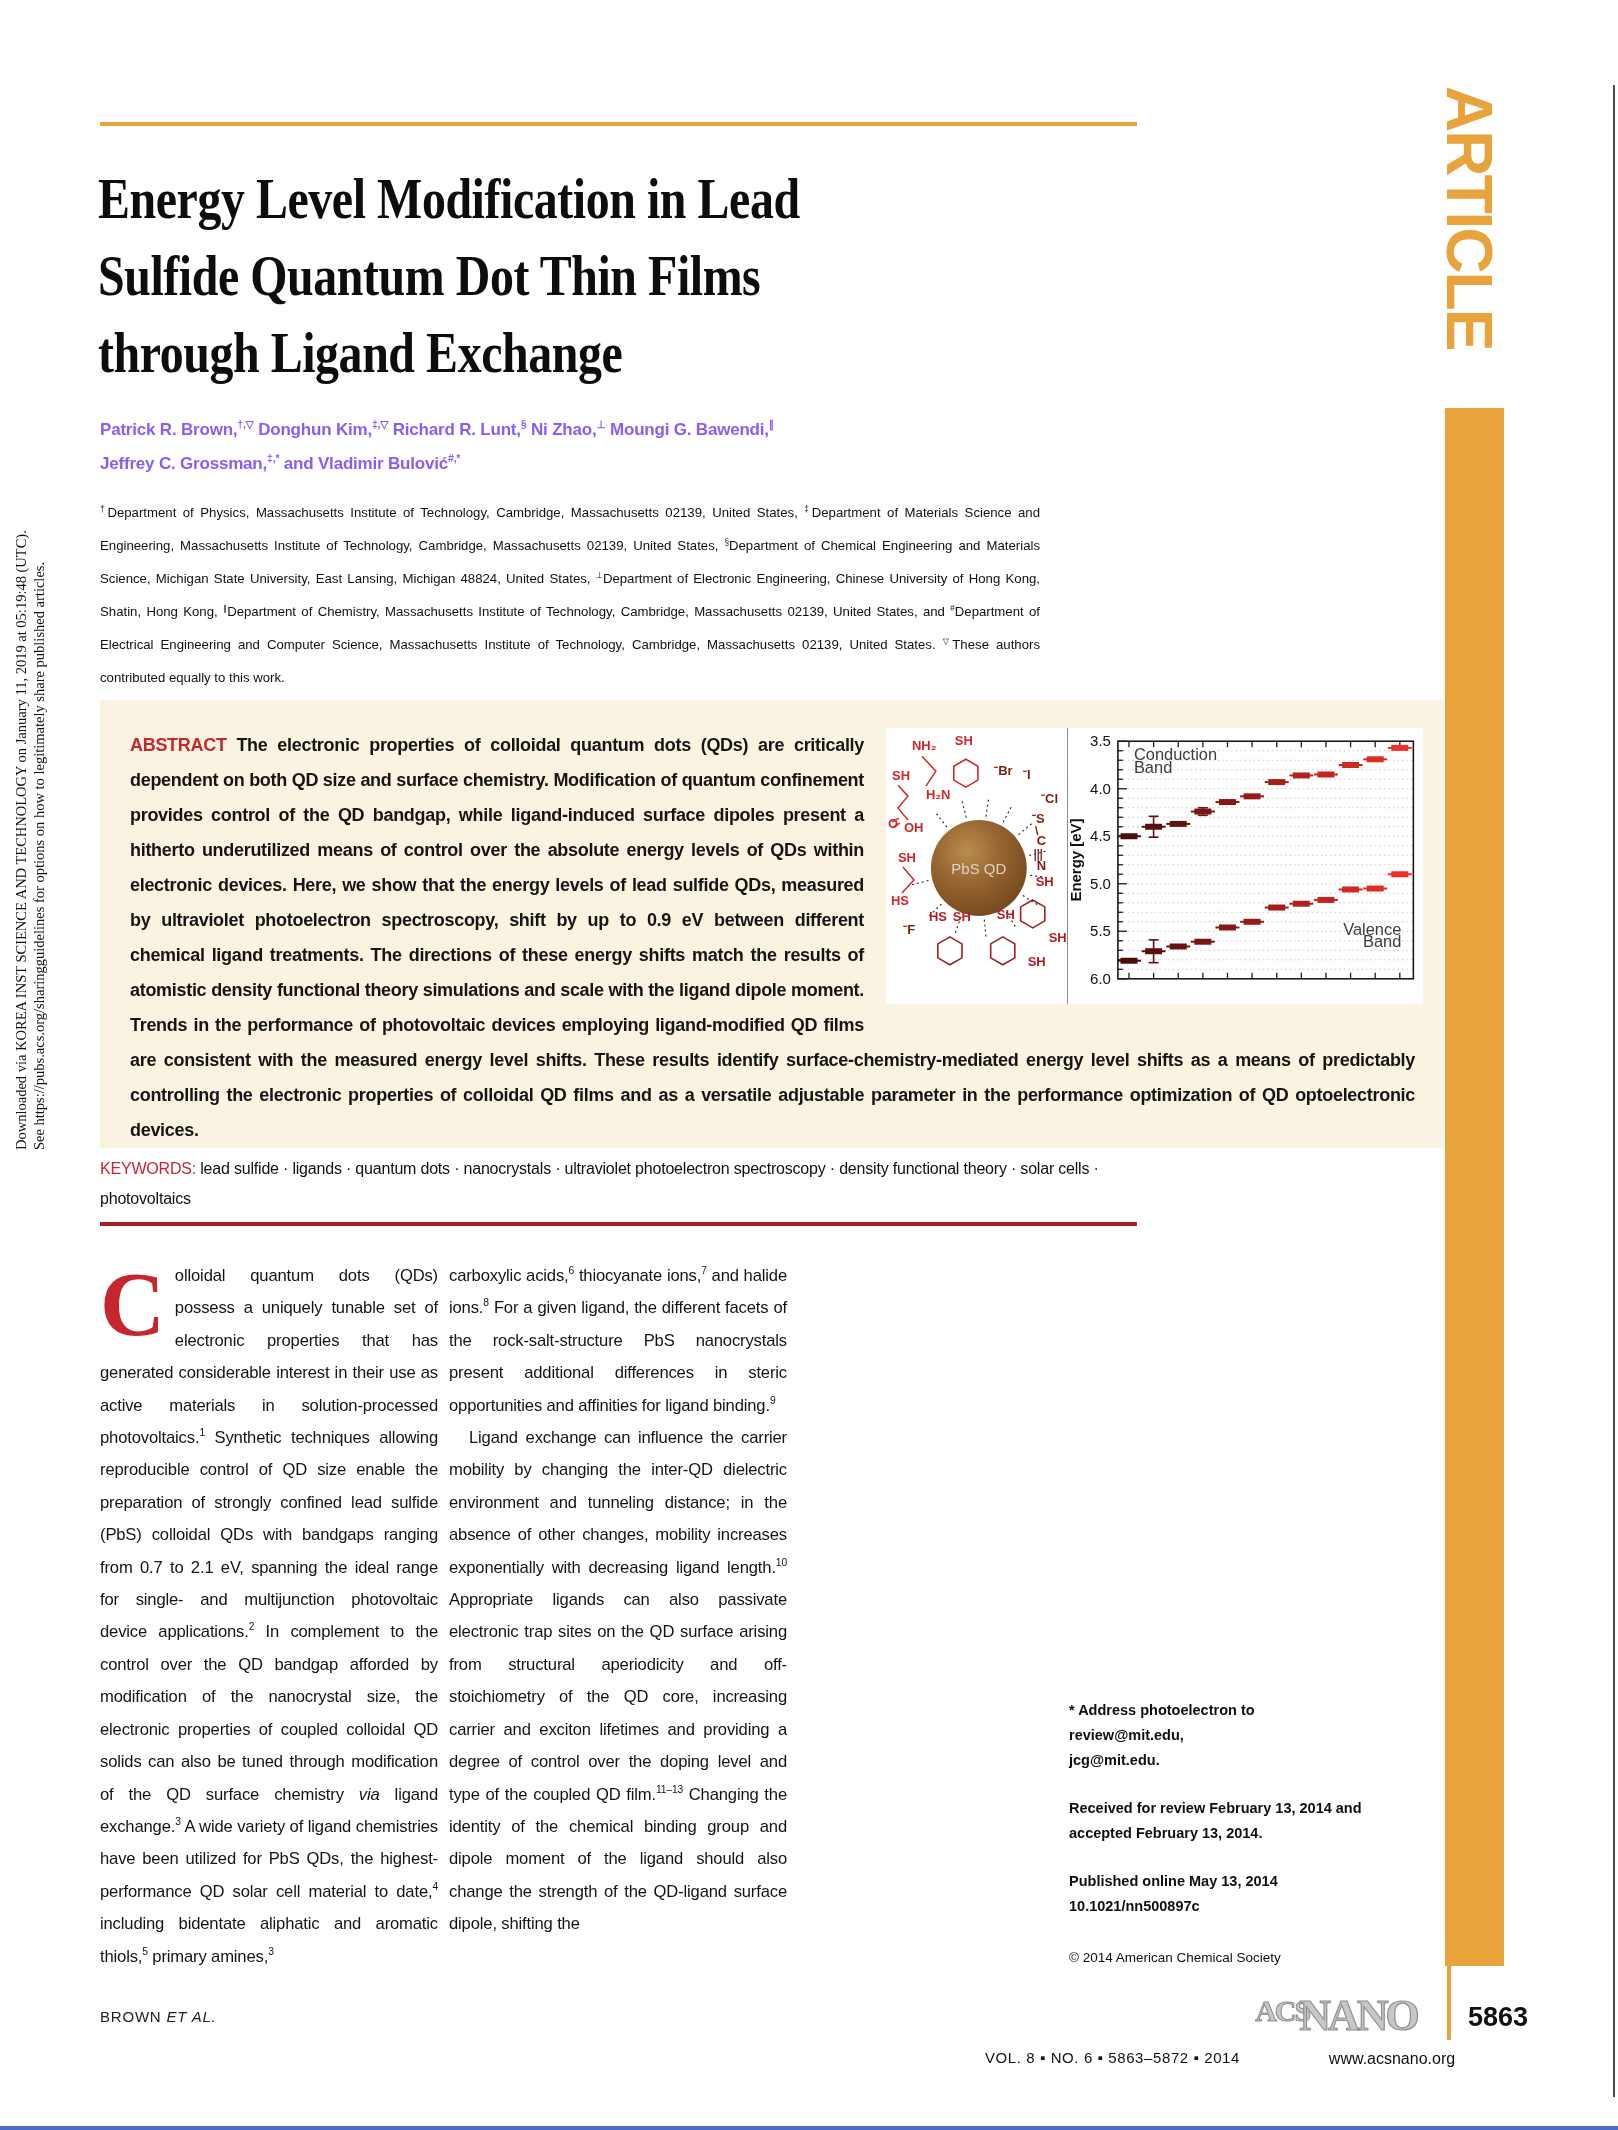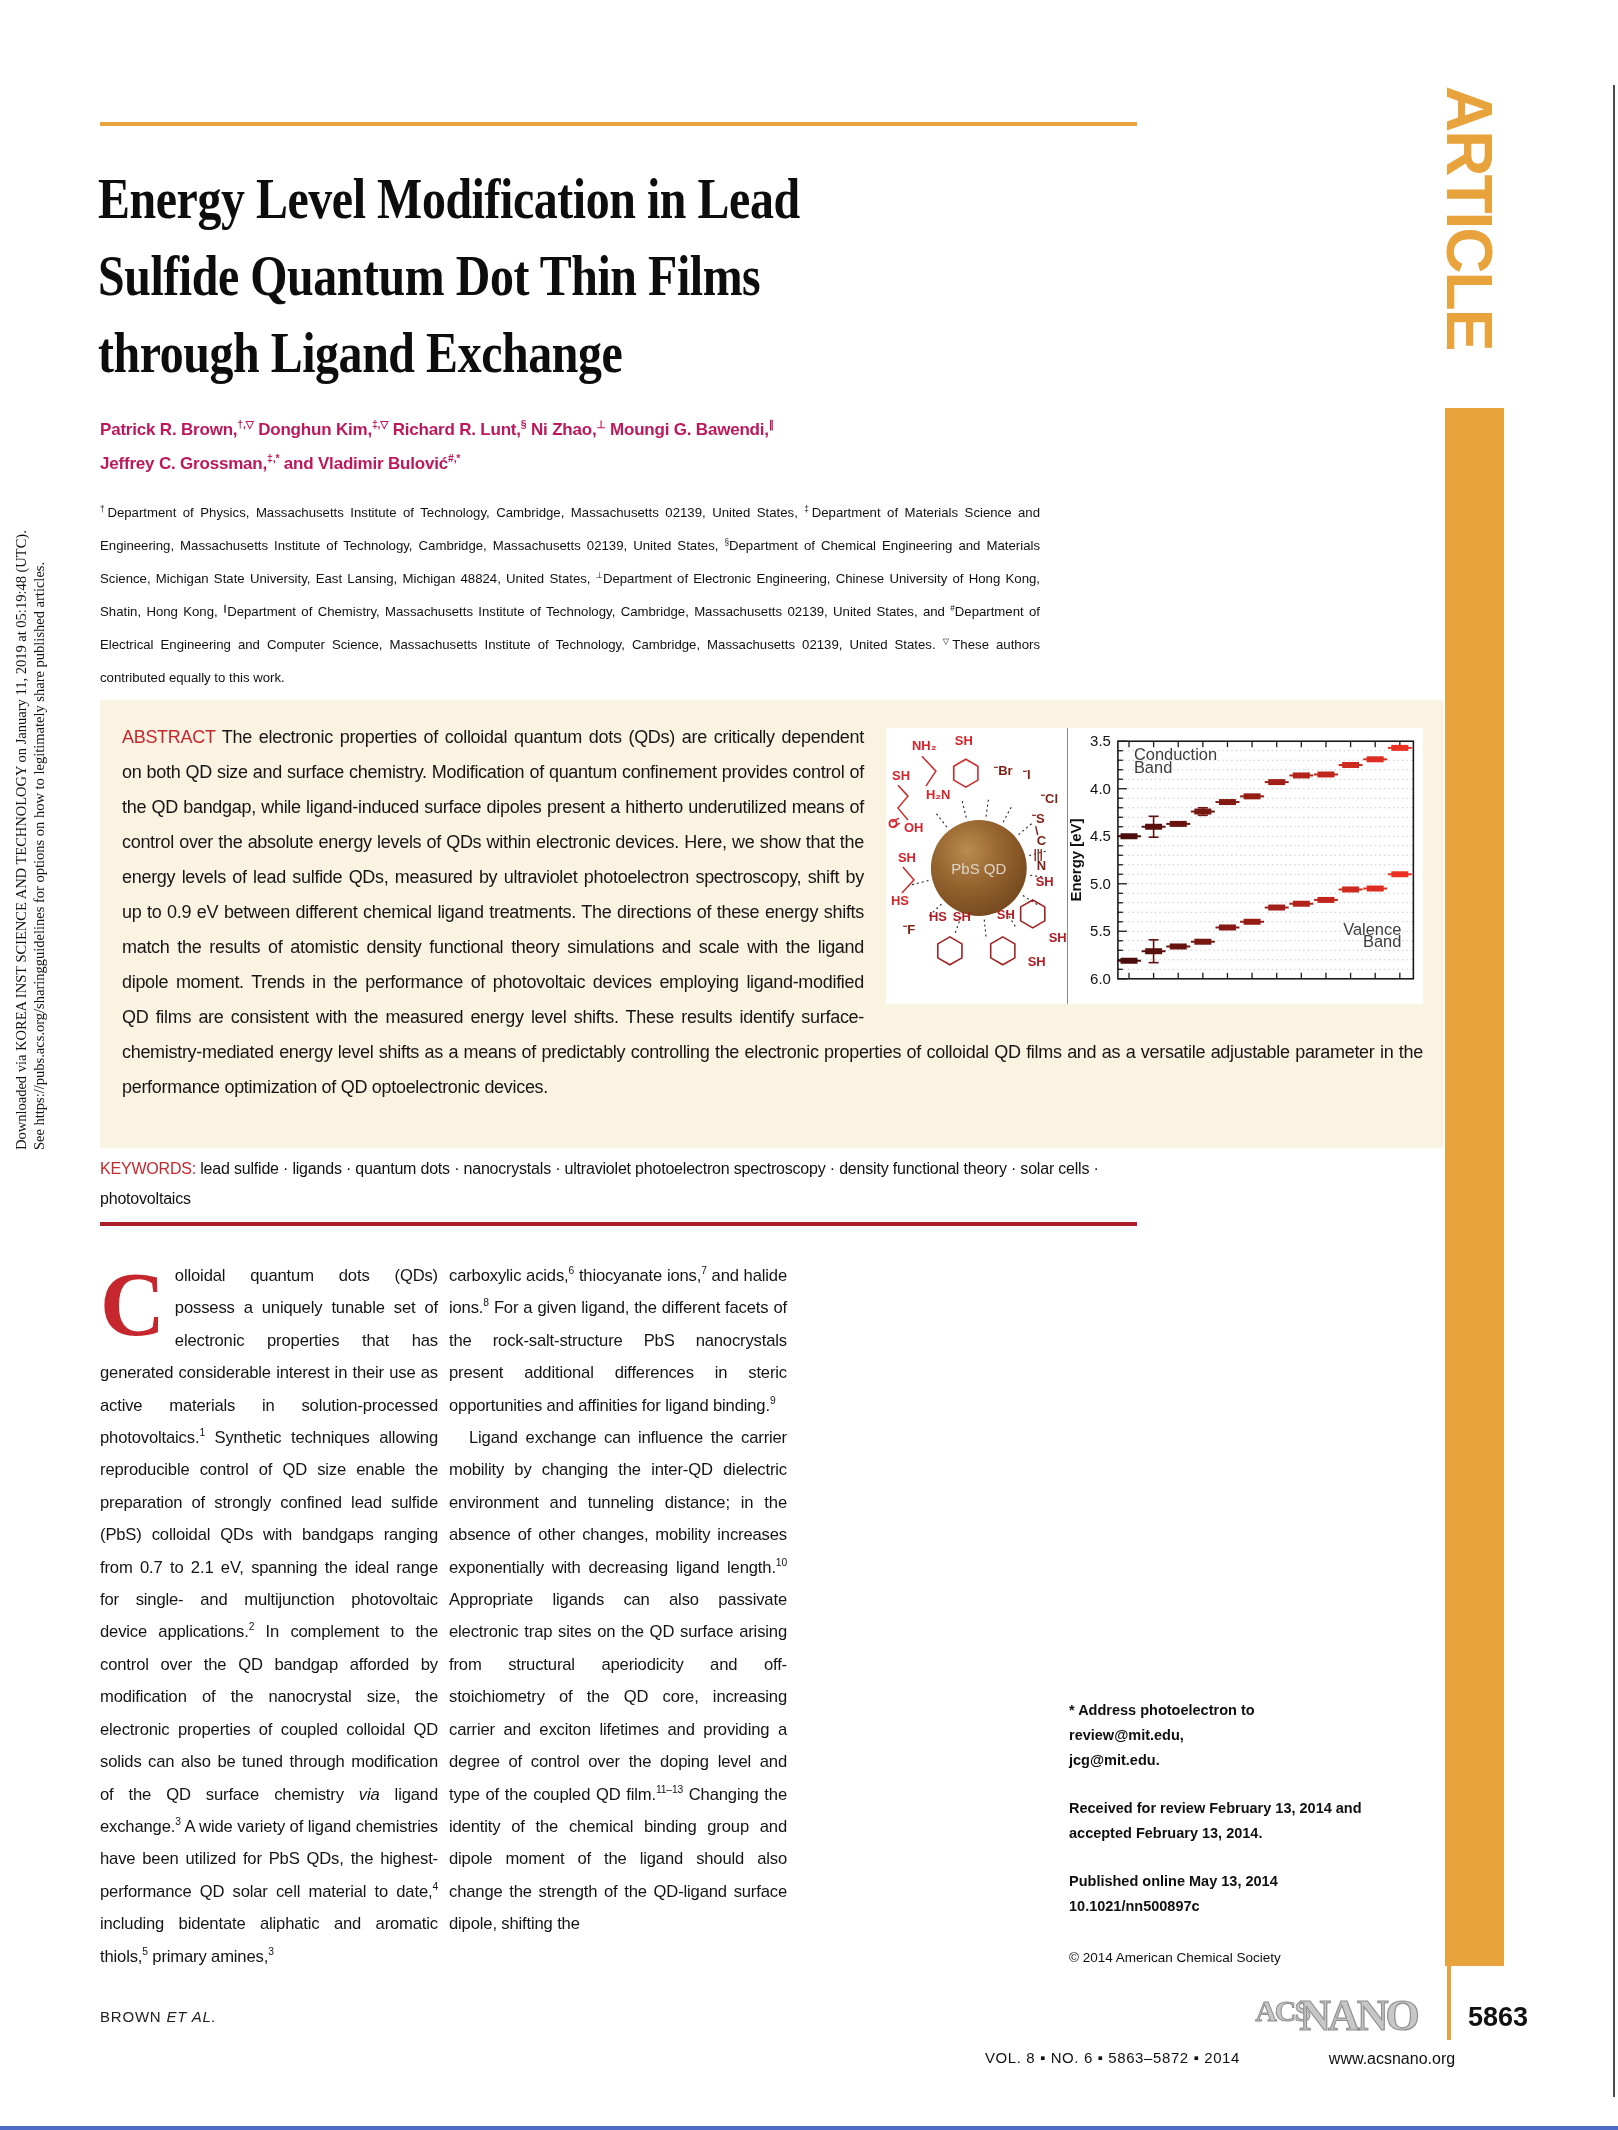--- a/index.html
+++ b/index.html
@@ -11,36 +11,36 @@
   .side-note{position:absolute;left:12px;top:1150px;transform:rotate(-90deg);
     transform-origin:0 0;width:772px;font-family:"Liberation Serif",serif;
     font-size:14.5px;line-height:18px;color:#111;white-space:nowrap;}
 
   
   .top-rule{position:absolute;left:100px;top:122px;width:1037px;height:4px;background:#E8A33C;}
   .title{position:absolute;left:98px;top:160px;margin:0;font-family:"Liberation Serif",serif;
     font-weight:bold;font-size:57px;line-height:77px;color:#0d0d0d;letter-spacing:-0.5px;
     transform:scaleX(0.84);transform-origin:0 0;white-space:nowrap;}
   .authors{position:absolute;left:100px;top:413px;font-size:17px;font-weight:bold;
-    line-height:34px;letter-spacing:-0.2px;color:#be185d;}
+    line-height:34px;letter-spacing:-0.2px;color:#8b5cf6;}
   .affiliations{position:absolute;left:100px;top:496px;width:940px;font-size:13.2px;
     line-height:33px;text-align:justify;color:#101010;}
 
   
   .banner-word{position:absolute;left:1444px;top:86px;width:62px;writing-mode:vertical-rl;
     font-size:64px;font-weight:bold;color:#E8A33C;letter-spacing:-2px;
     font-family:"Liberation Sans",sans-serif;}
   .banner-bar{position:absolute;left:1445px;top:408px;width:59px;height:1558px;background:#E8A33C;}
 
   
   .abstract-box{position:absolute;left:100px;top:700px;width:1301px;height:408px;
     background:#FBF3E2;padding:20px 20px 20px 22px;}
   .fig{float:right;width:537px;height:276px;margin:8px 0 12px 22px;background:#fff;display:flex;}
   .fig svg:first-child{border-right:1.5px solid #8a8a8a;}
-  .abstract-text{margin:0;font-size:18px;font-weight:normal;line-height:35px;text-align:justify;
+  .abstract-text{margin:8px;font-size:18px;font-weight:bold;line-height:35px;text-align:justify;
     letter-spacing:-0.3px;color:#151515;}
   .red{color:#C6272E;}
 
   .keywords{position:absolute;left:100px;top:1154px;width:1042px;font-size:16px;font-weight:normal;
     line-height:30px;letter-spacing:-0.2px;color:#101010;}
   .red-rule{position:absolute;left:100px;top:1222px;width:1037px;height:4px;background:#AD1E2B;}
 
   
   .col{position:absolute;top:1260px;width:338px;font-size:16.6px;line-height:32.4px;
     text-align:justify;letter-spacing:-0.15px;color:#131313;}

